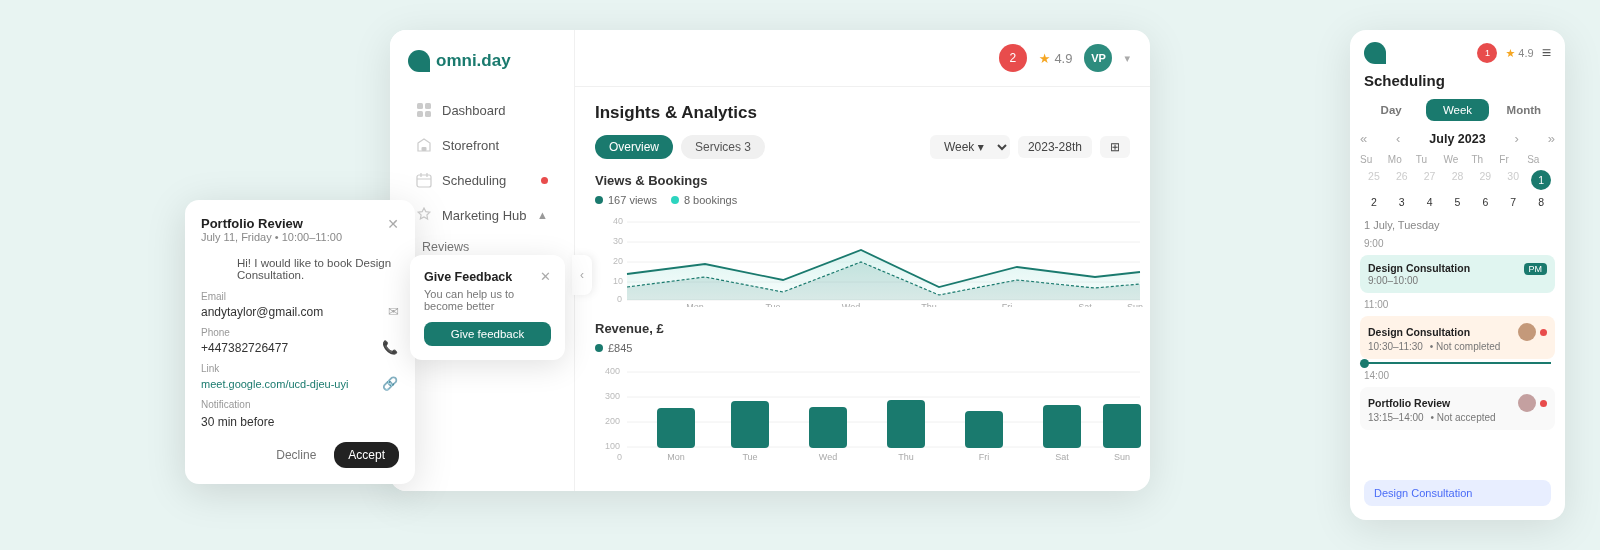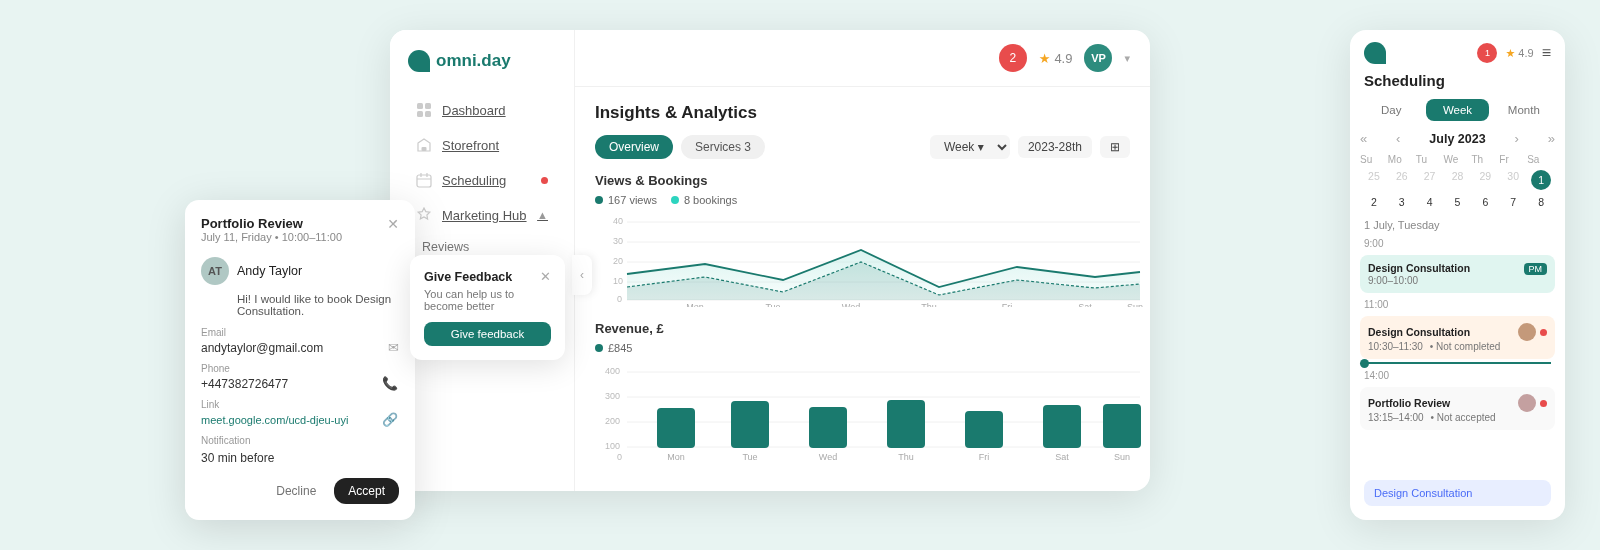--- a/index.html
+++ b/index.html
@@ -55,21 +55,20 @@
     .nav-item {
       display: flex;
       align-items: center;
       gap: 10px;
       padding: 9px 18px;
       font-size: 13px;
       color: #555;
       cursor: pointer;
       border-radius: 8px;
       margin: 1px 8px;
-      text-decoration: underline;
     }
     .nav-item.has-dot { position: relative; }
     .nav-dot {
       width: 7px; height: 7px;
       background: #e84c4c;
       border-radius: 50%;
       margin-left: auto;
     }
     .nav-icon { width: 16px; height: 16px; opacity: 0.6; flex-shrink: 0; }
     .nav-expand { margin-left: auto; font-size: 11px; color: #999; }
@@ -282,21 +281,21 @@
     }
     .sched-tabs {
       display: flex; align-items: center; gap: 0;
       padding: 0 10px 10px; gap: 4px;
     }
     .sched-tab {
       flex: 1; text-align: center; padding: 5px 0;
       font-size: 11.5px; border-radius: 8px; cursor: pointer;
     }
     .sched-tab.active { background: #1a7a6e; color: #fff; font-weight: 500; }
-    .sched-tab.inactive { color: #777; }
+    .sched-tab.inactive { color: #777; font-weight: bold; }
 
     
     .sched-calendar { padding: 0 10px; }
     .cal-nav {
       display: flex; align-items: center; justify-content: space-between;
       margin-bottom: 6px;
     }
     .cal-nav-btn { color: #aaa; font-size: 13px; cursor: pointer; background: none; border: none; }
     .cal-month { font-size: 12.5px; font-weight: 600; color: #222; }
     .cal-header { display: grid; grid-template-columns: repeat(7, 1fr); }
@@ -563,26 +562,20 @@
 </div>
 
 <div class="booking-modal">
   <div class="modal-header">
     <div>
       <div class="modal-title">Portfolio Review</div>
       <div class="modal-date">July 11, Friday • 10:00–11:00</div>
     </div>
     <span class="modal-close">✕</span>
   </div>
-  <div class="modal-user-row">
-    <div class="modal-avatar">
-      <span>AT</span>
-    </div>
-    <span class="modal-user-name">Andy Taylor</span>
-  </div>
   <div class="modal-message">Hi! I would like to book Design Consultation.</div>
   <div class="modal-field">
     <div class="modal-field-label">Email</div>
     <div style="display:flex;justify-content:space-between;align-items:center">
       <span class="modal-field-value">andytaylor@gmail.com</span>
       <span class="modal-field-icon">✉</span>
     </div>
   </div>
   <div class="modal-field">
     <div class="modal-field-label">Phone</div>

